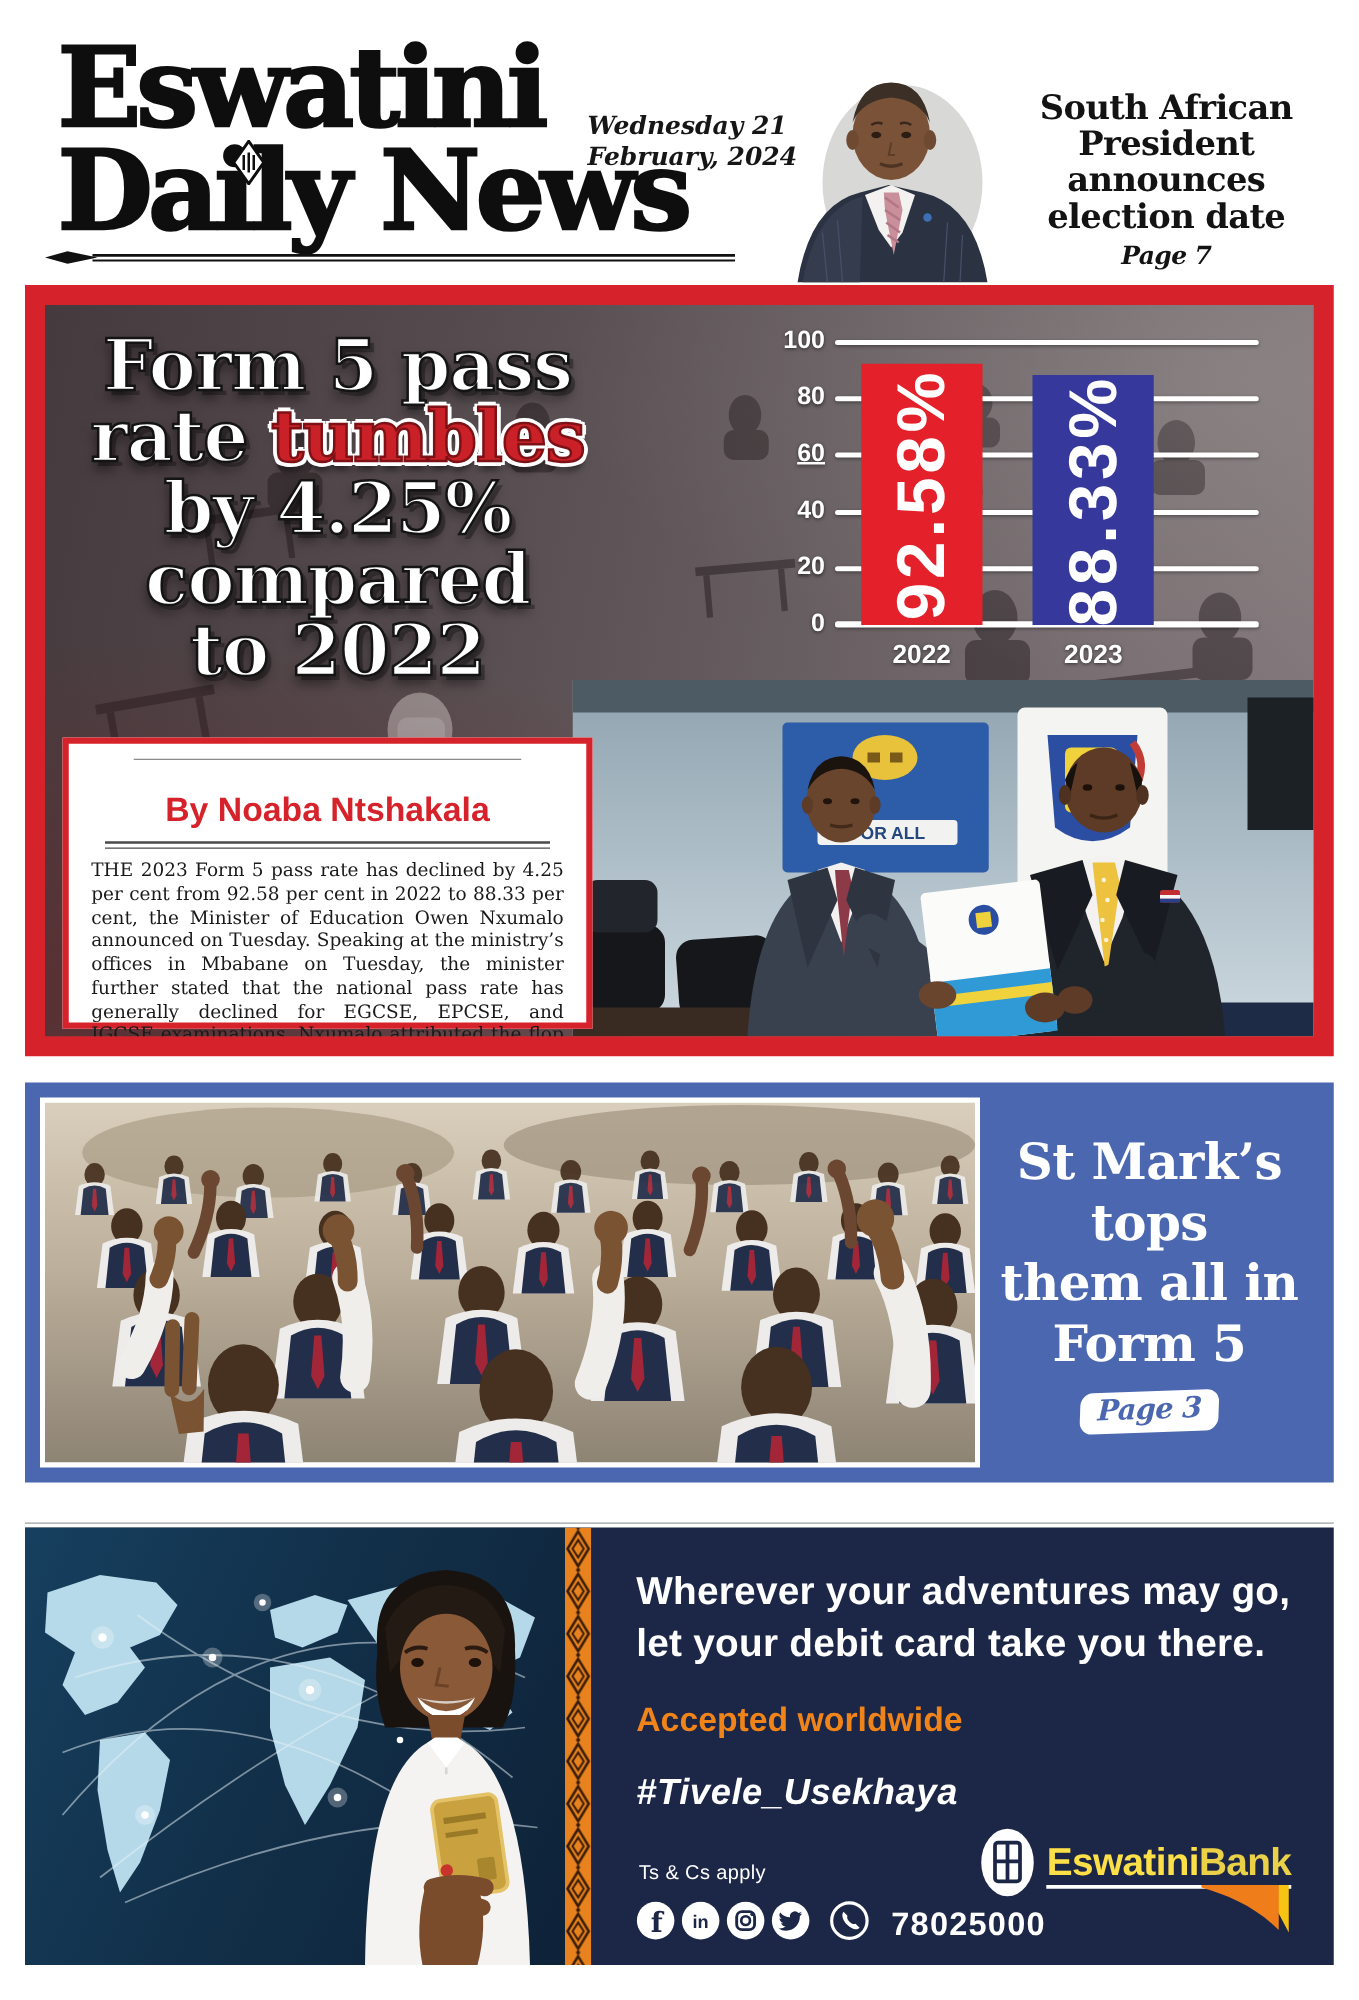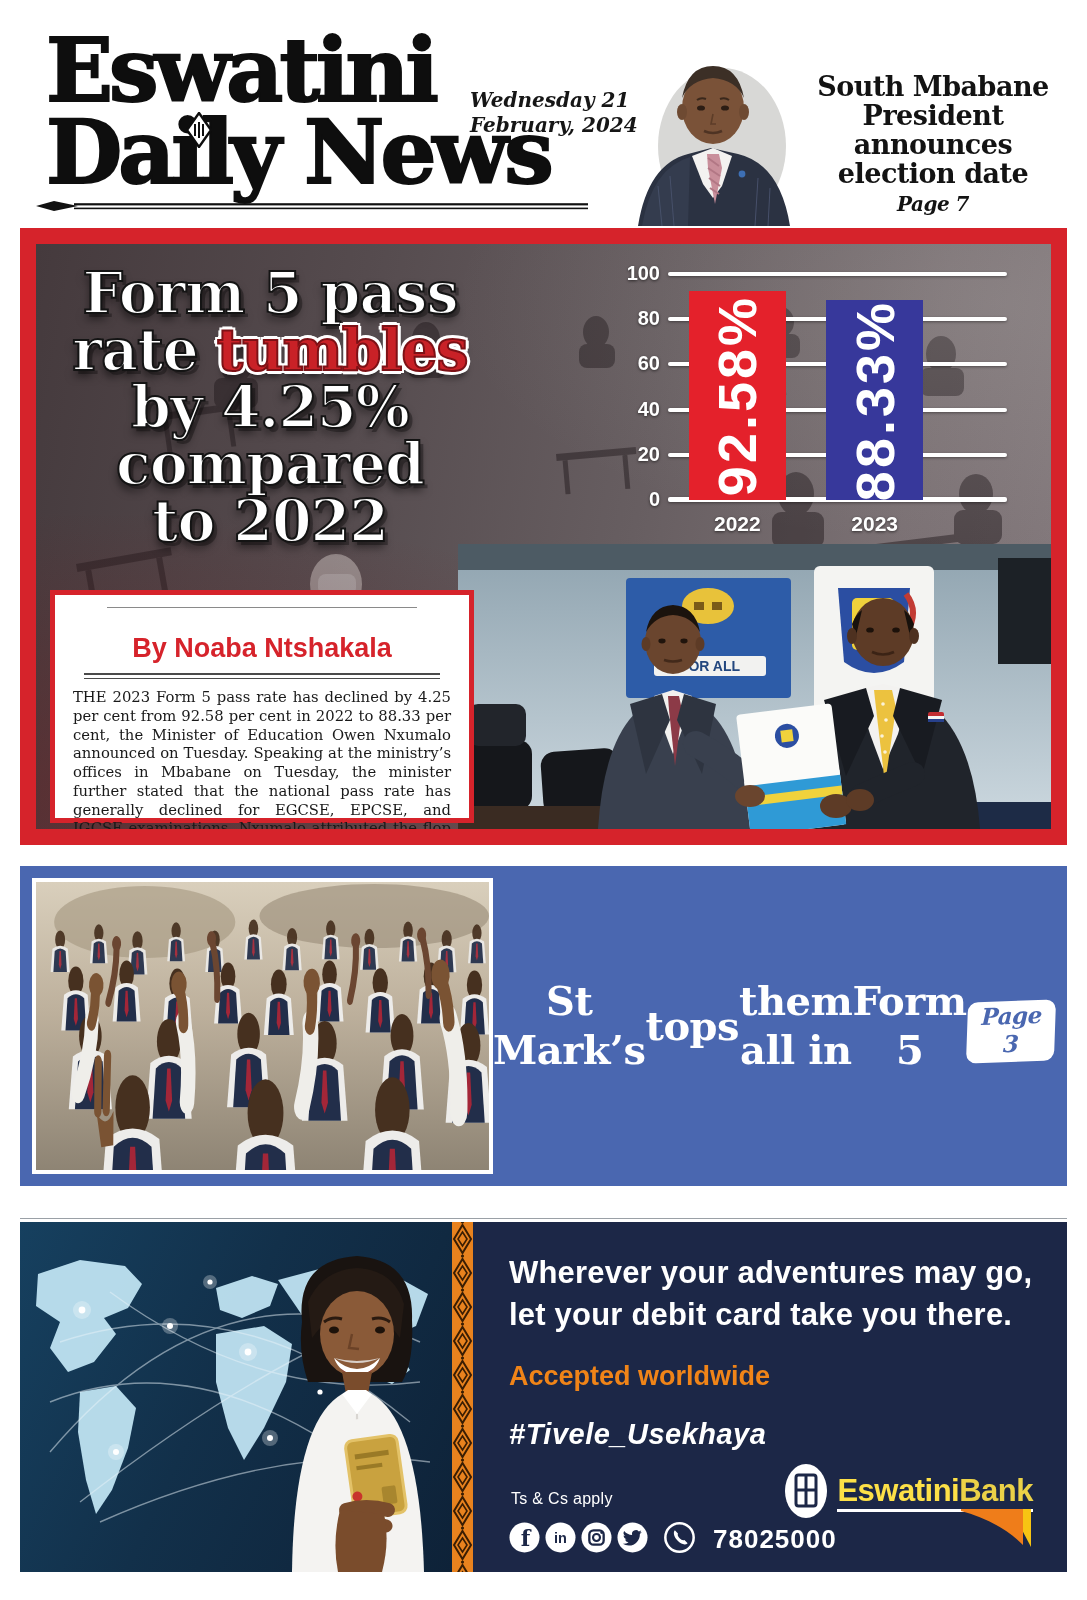--- a/index.html
+++ b/index.html
@@ -54,21 +54,21 @@
   .rule-double{width:94%;margin:0 auto;border-top:2px solid #4a4a4a;border-bottom:1px solid #4a4a4a;height:3px;}
   .article-body{font-family:"DejaVu Serif",serif;font-size:14.8px;line-height:1.27;text-align:justify;
     color:#191919;margin-top:9px;}
   .ministers{position:absolute;left:422px;top:300px;width:593px;height:285px;z-index:3;}
 
   
   .stmarks{left:20px;top:866px;width:1047px;height:320px;background:#4a67b0;padding:12px;box-sizing:border-box;}
   .stmarks-inner{position:relative;width:100%;height:100%;display:flex;}
   .students-wrap{width:752px;height:100%;background:#fff;padding:4px;box-sizing:border-box;}
   .students-wrap svg{display:block;width:100%;height:100%;}
-  .stmarks-text{flex:1;display:flex;flex-direction:row;align-items:center;justify-content:center;
+  .stmarks-text{flex:1;display:flex;flex-direction:column;align-items:center;justify-content:center;
     color:#fff;font-family:"DejaVu Serif",serif;font-weight:bold;font-size:40px;line-height:1.22;
     text-align:center;letter-spacing:-.5px;}
   .page3-badge{display:inline-block;background:#fff;color:#4a67b0;font-style:italic;font-weight:bold;
     font-size:23px;padding:1px 14px 4px;border-radius:10px;margin-top:12px;transform:rotate(-2deg) skewX(-4deg);}
 
   
   .ad-hairline{left:20px;top:1218px;width:1047px;height:1px;background:#9aa0a6;}
   .ad{left:20px;top:1222px;width:1047px;height:350px;display:flex;overflow:hidden;background:#1c2747;}
   .ad-left{width:432px;position:relative;background:linear-gradient(115deg,#16405f 0%,#12304a 45%,#0e2238 100%);}
   .ad-left svg{position:absolute;}
@@ -141,21 +141,21 @@
     <ellipse cx="83" cy="72" rx="4" ry="2.6" fill="#2c1d14"></ellipse>
     <ellipse cx="107" cy="72" rx="4" ry="2.6" fill="#2c1d14"></ellipse>
     <path d="M79,64 Q83,61 88,63" stroke="#3a281c" stroke-width="2" fill="none"></path>
     <path d="M102,63 Q107,61 111,64" stroke="#3a281c" stroke-width="2" fill="none"></path>
     <path d="M86,95 Q95,99 104,95" stroke="#4e3323" stroke-width="2.6" fill="none"></path>
     <path d="M95,78 L93,88 L98,88" stroke="#5d3d28" stroke-width="1.6" fill="none"></path>
   </svg>
 </div>
 
 <div class="abs top-story">
-  <div>South Mbabane</div>
+  <div>South African</div>
   <div>President</div>
   <div>announces</div>
   <div>election date</div>
   <div class="pageref">Page 7</div>
 </div>
 
 <div class="abs feature">
   <div class="feature-inner">
     <svg class="classroom-sil" viewBox="0 0 1015 585" preserveAspectRatio="none">
       <g fill="#241c1f">
@@ -224,21 +224,21 @@
       <div>by 4.25%</div>
       <div>compared</div>
       <div>to 2022</div>
     </div>
 
     <div class="chart">
       <div class="chart-ticks">
           <div class="tick" style="bottom: 0%;">0</div>
           <div class="tick" style="bottom: 20%;">20</div>
           <div class="tick" style="bottom: 40%;">40</div>
-          <div class="tick" style="bottom: 60%;">60</div>
+          <div class="tick" style="bottom: 60%; text-decoration: underline;">60</div>
           <div class="tick" style="bottom: 80%;">80</div>
           <div class="tick" style="bottom: 100%; margin-left: 12px;">100</div>
         </div>
       <div class="chart-plot">
           <div class="gridline" style="bottom: 0%; height: 5px;"></div>
           <div class="gridline" style="bottom: 20%;"></div>
           <div class="gridline" style="bottom: 40%;"></div>
           <div class="gridline" style="bottom: 60%;"></div>
           <div class="gridline" style="bottom: 80%;"></div>
           <div class="gridline" style="bottom: 100%;"></div>

